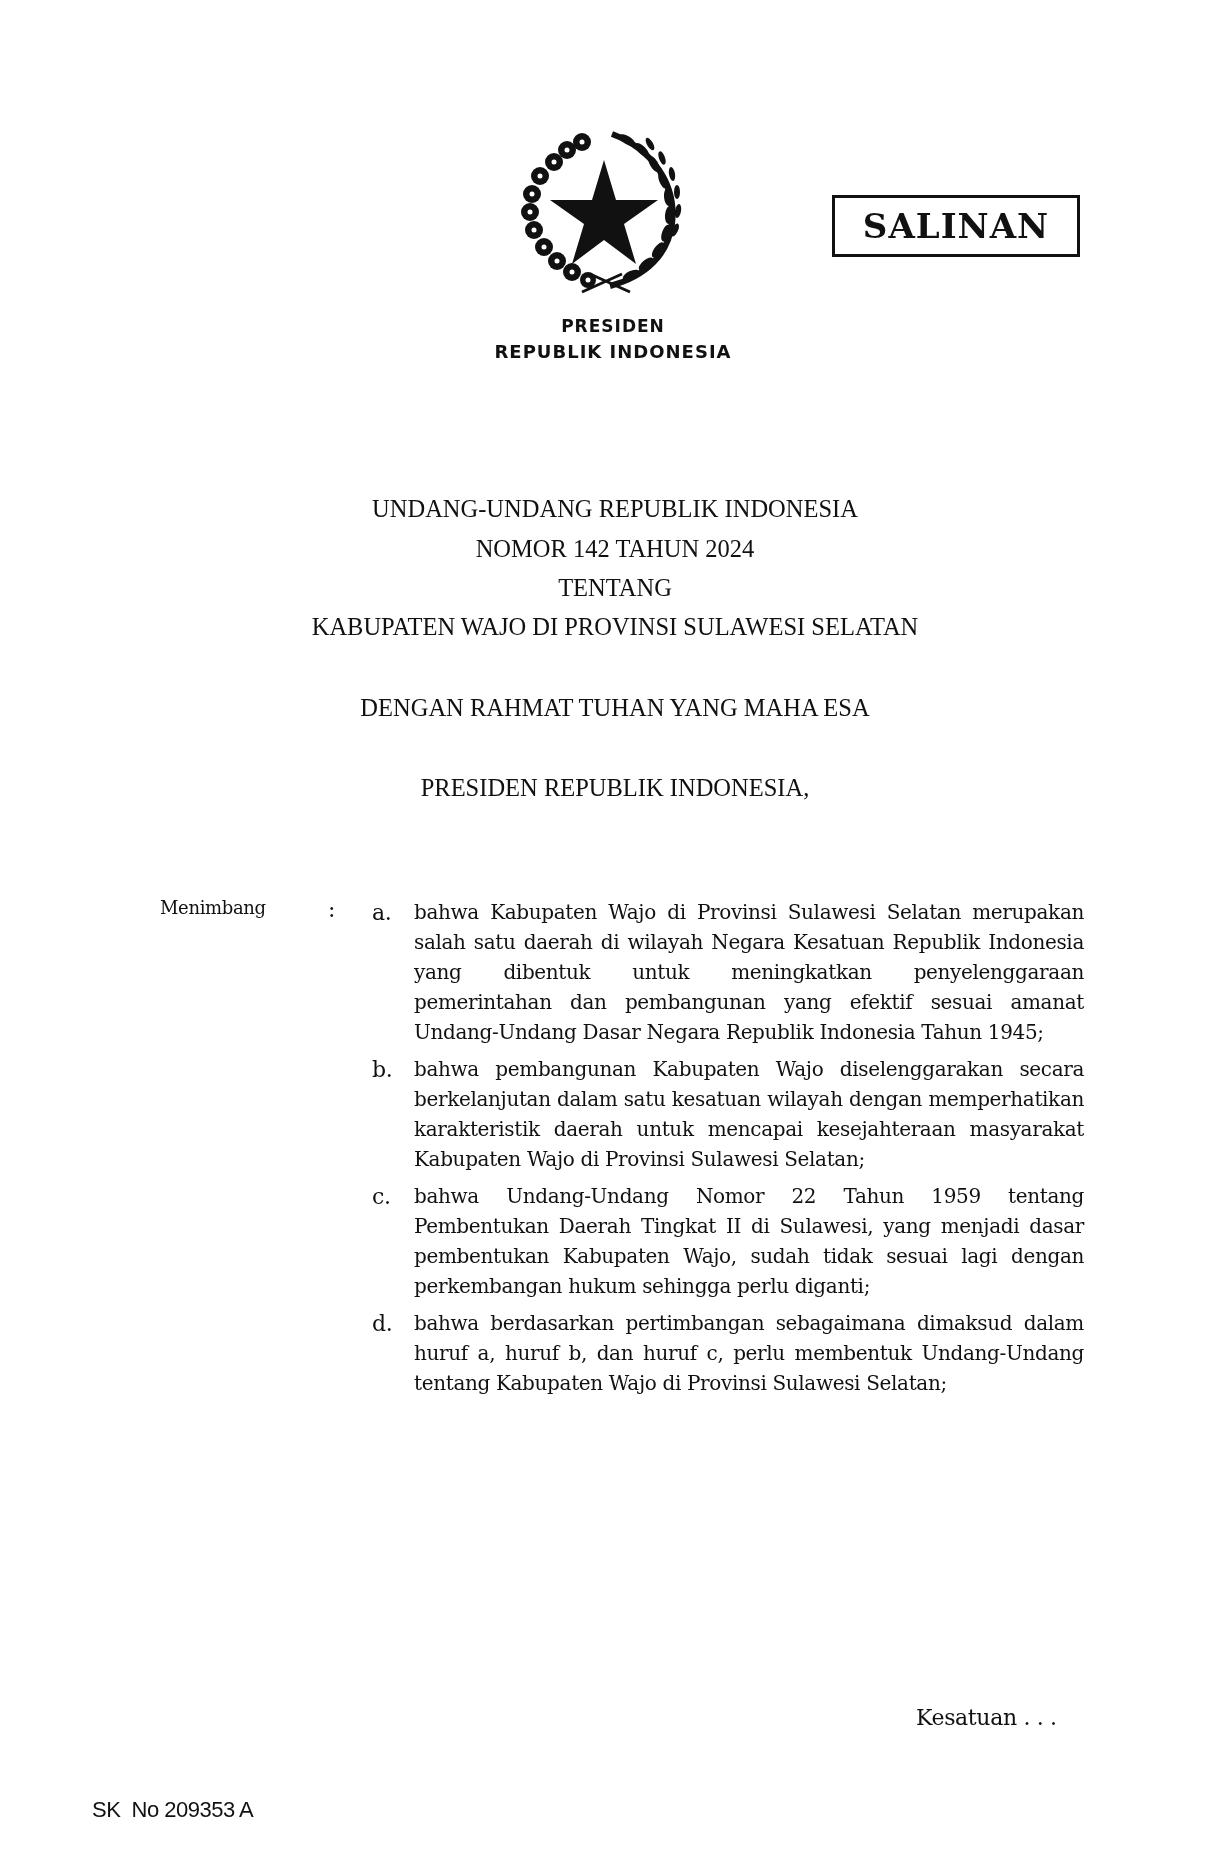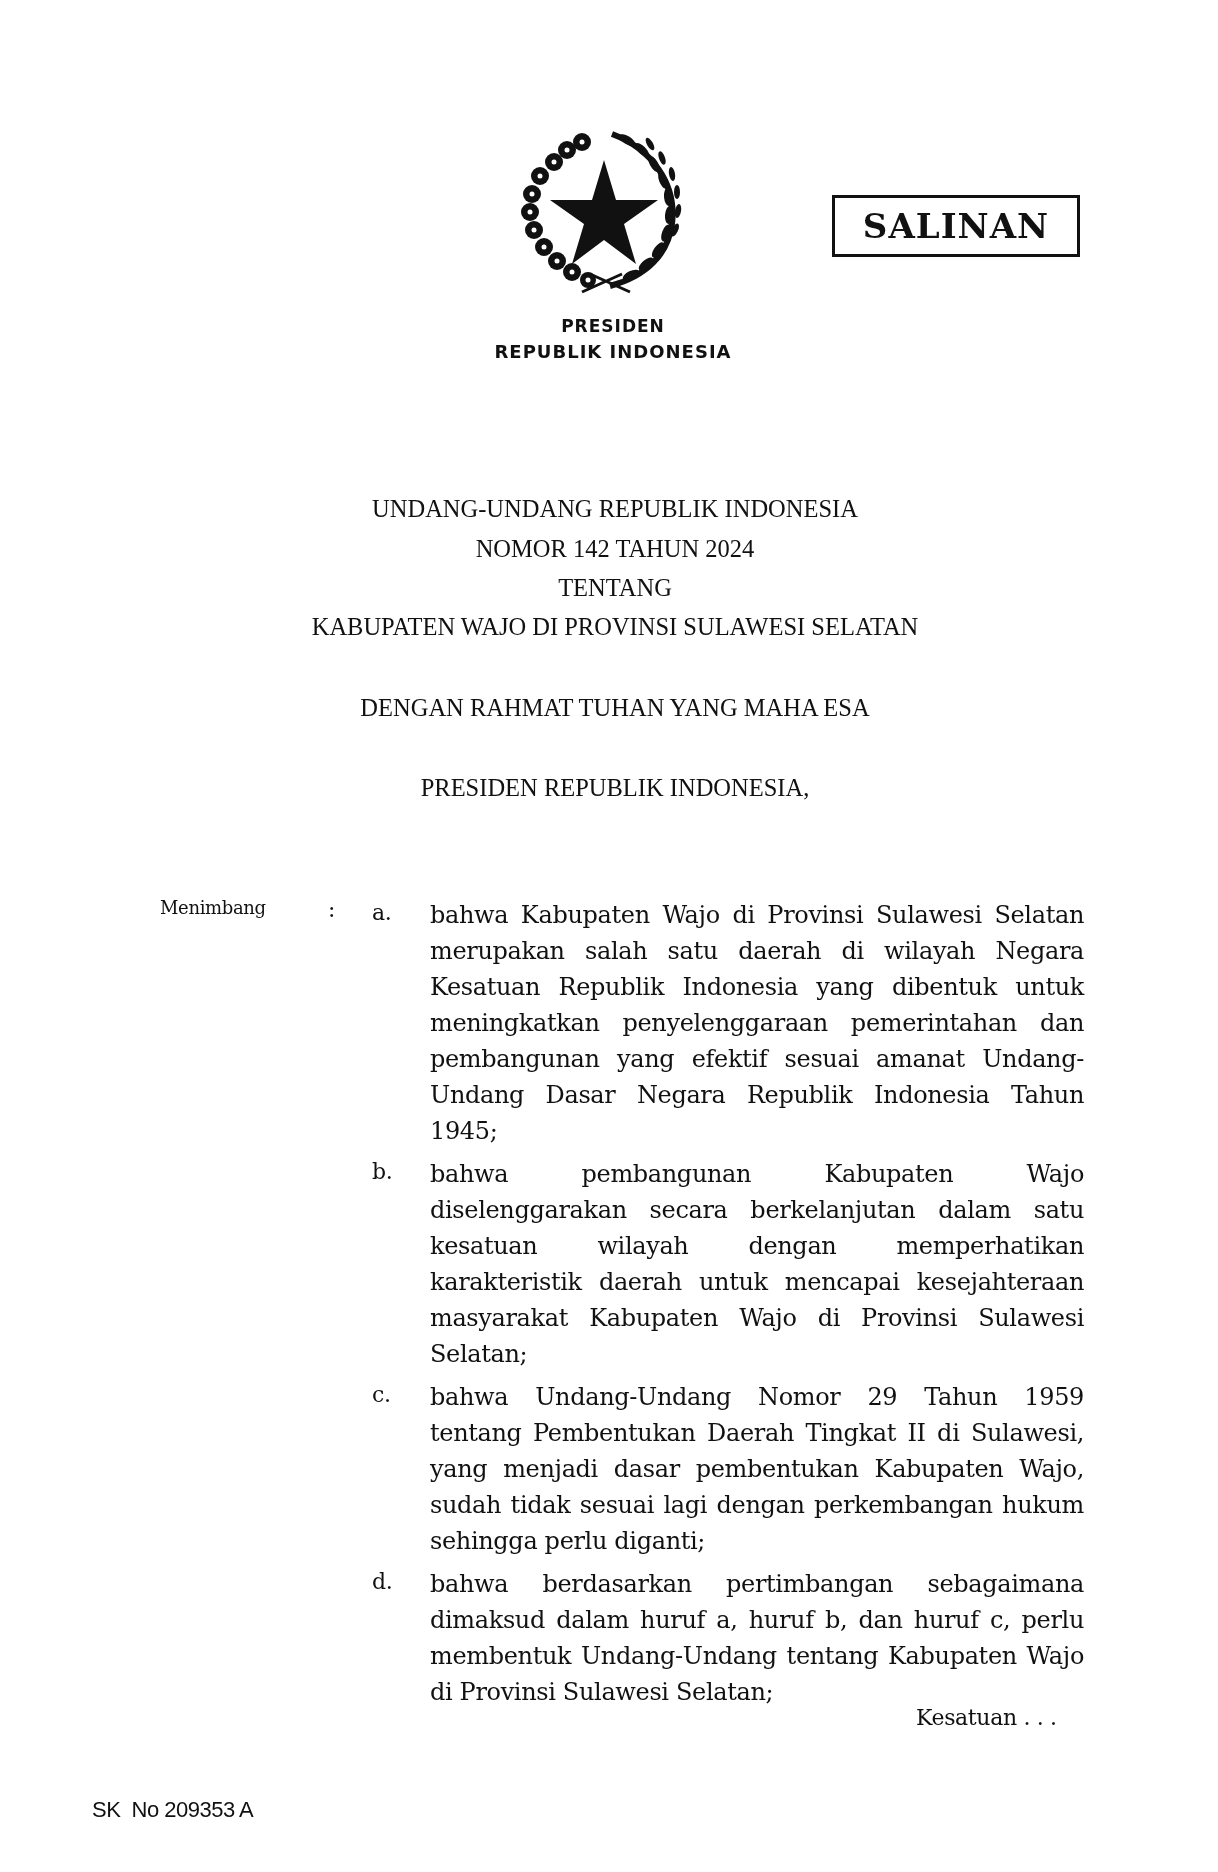--- a/index.html
+++ b/index.html
@@ -28,21 +28,21 @@
   .hd { position: absolute; left: 0; width: 1230px; text-align: center;
         font-family: "Liberation Serif", "DejaVu Serif", serif; font-size: 24.5px; color: #111; line-height: 1; }
 
   
   .label-menimbang { position: absolute; left: 160px; top: 897px; font-size: 18px; }
   .colon { position: absolute; left: 328px; top: 897px; font-size: 22px; }
   .items { position: absolute; left: 372px; top: 897px; width: 712px; }
   .item { position: relative; margin-bottom: 7px; }
   .item .letter { position: absolute; left: 0; top: 0; font-size: 22px; line-height: 32.5px; }
   .item .text {
-    margin-left: 58px; font-size: 24px; line-height: 36px; text-align: justify;
+    margin-left: 42px; font-size: 20px; line-height: 30px; text-align: justify;
     hyphens: none;
   }
   .body-font { font-family: "DejaVu Serif", "Liberation Serif", serif; letter-spacing: -0.35px; word-spacing: 0px; }
 
   .mengingat { position: absolute; left: 916px; top: 1705px; font-size: 22px; }
   .sk { position: absolute; left: 92px; top: 1797px; font-size: 22px; letter-spacing: -0.5px; }
 </style>
 </head>
 <body>
 
@@ -123,21 +123,21 @@
     <div class="item">
       <span class="letter body-font">a.</span>
       <div class="text body-font">bahwa Kabupaten Wajo di Provinsi Sulawesi Selatan merupakan salah satu daerah di wilayah Negara Kesatuan Republik Indonesia yang dibentuk untuk meningkatkan penyelenggaraan pemerintahan dan pembangunan yang efektif sesuai amanat Undang-Undang Dasar Negara Republik Indonesia Tahun 1945;</div>
     </div>
     <div class="item">
       <span class="letter body-font">b.</span>
       <div class="text body-font">bahwa pembangunan Kabupaten Wajo diselenggarakan secara berkelanjutan dalam satu kesatuan wilayah dengan memperhatikan karakteristik daerah untuk mencapai kesejahteraan masyarakat Kabupaten Wajo di Provinsi Sulawesi Selatan;</div>
     </div>
     <div class="item">
       <span class="letter body-font">c.</span>
-      <div class="text body-font">bahwa Undang-Undang Nomor 29 Tahun 1959 tentang Pembentukan Daerah Tingkat II di Sulawesi, yang menjadi dasar pembentukan Kabupaten Wajo, sudah tidak sesuai lagi dengan perkembangan hukum sehingga perlu diganti;</div>
+      <div class="text body-font">bahwa Undang-Undang Nomor 22 Tahun 1959 tentang Pembentukan Daerah Tingkat II di Sulawesi, yang menjadi dasar pembentukan Kabupaten Wajo, sudah tidak sesuai lagi dengan perkembangan hukum sehingga perlu diganti;</div>
     </div>
     <div class="item">
       <span class="letter body-font">d.</span>
       <div class="text body-font">bahwa berdasarkan pertimbangan sebagaimana dimaksud dalam huruf a, huruf b, dan huruf c, perlu membentuk Undang-Undang tentang Kabupaten Wajo di Provinsi Sulawesi Selatan;</div>
     </div>
   </div>
 
   <div class="mengingat body-font">Kesatuan . . .</div>
 
   <div class="sk sans" style="white-space:pre;">SK  No 209353 A</div>

